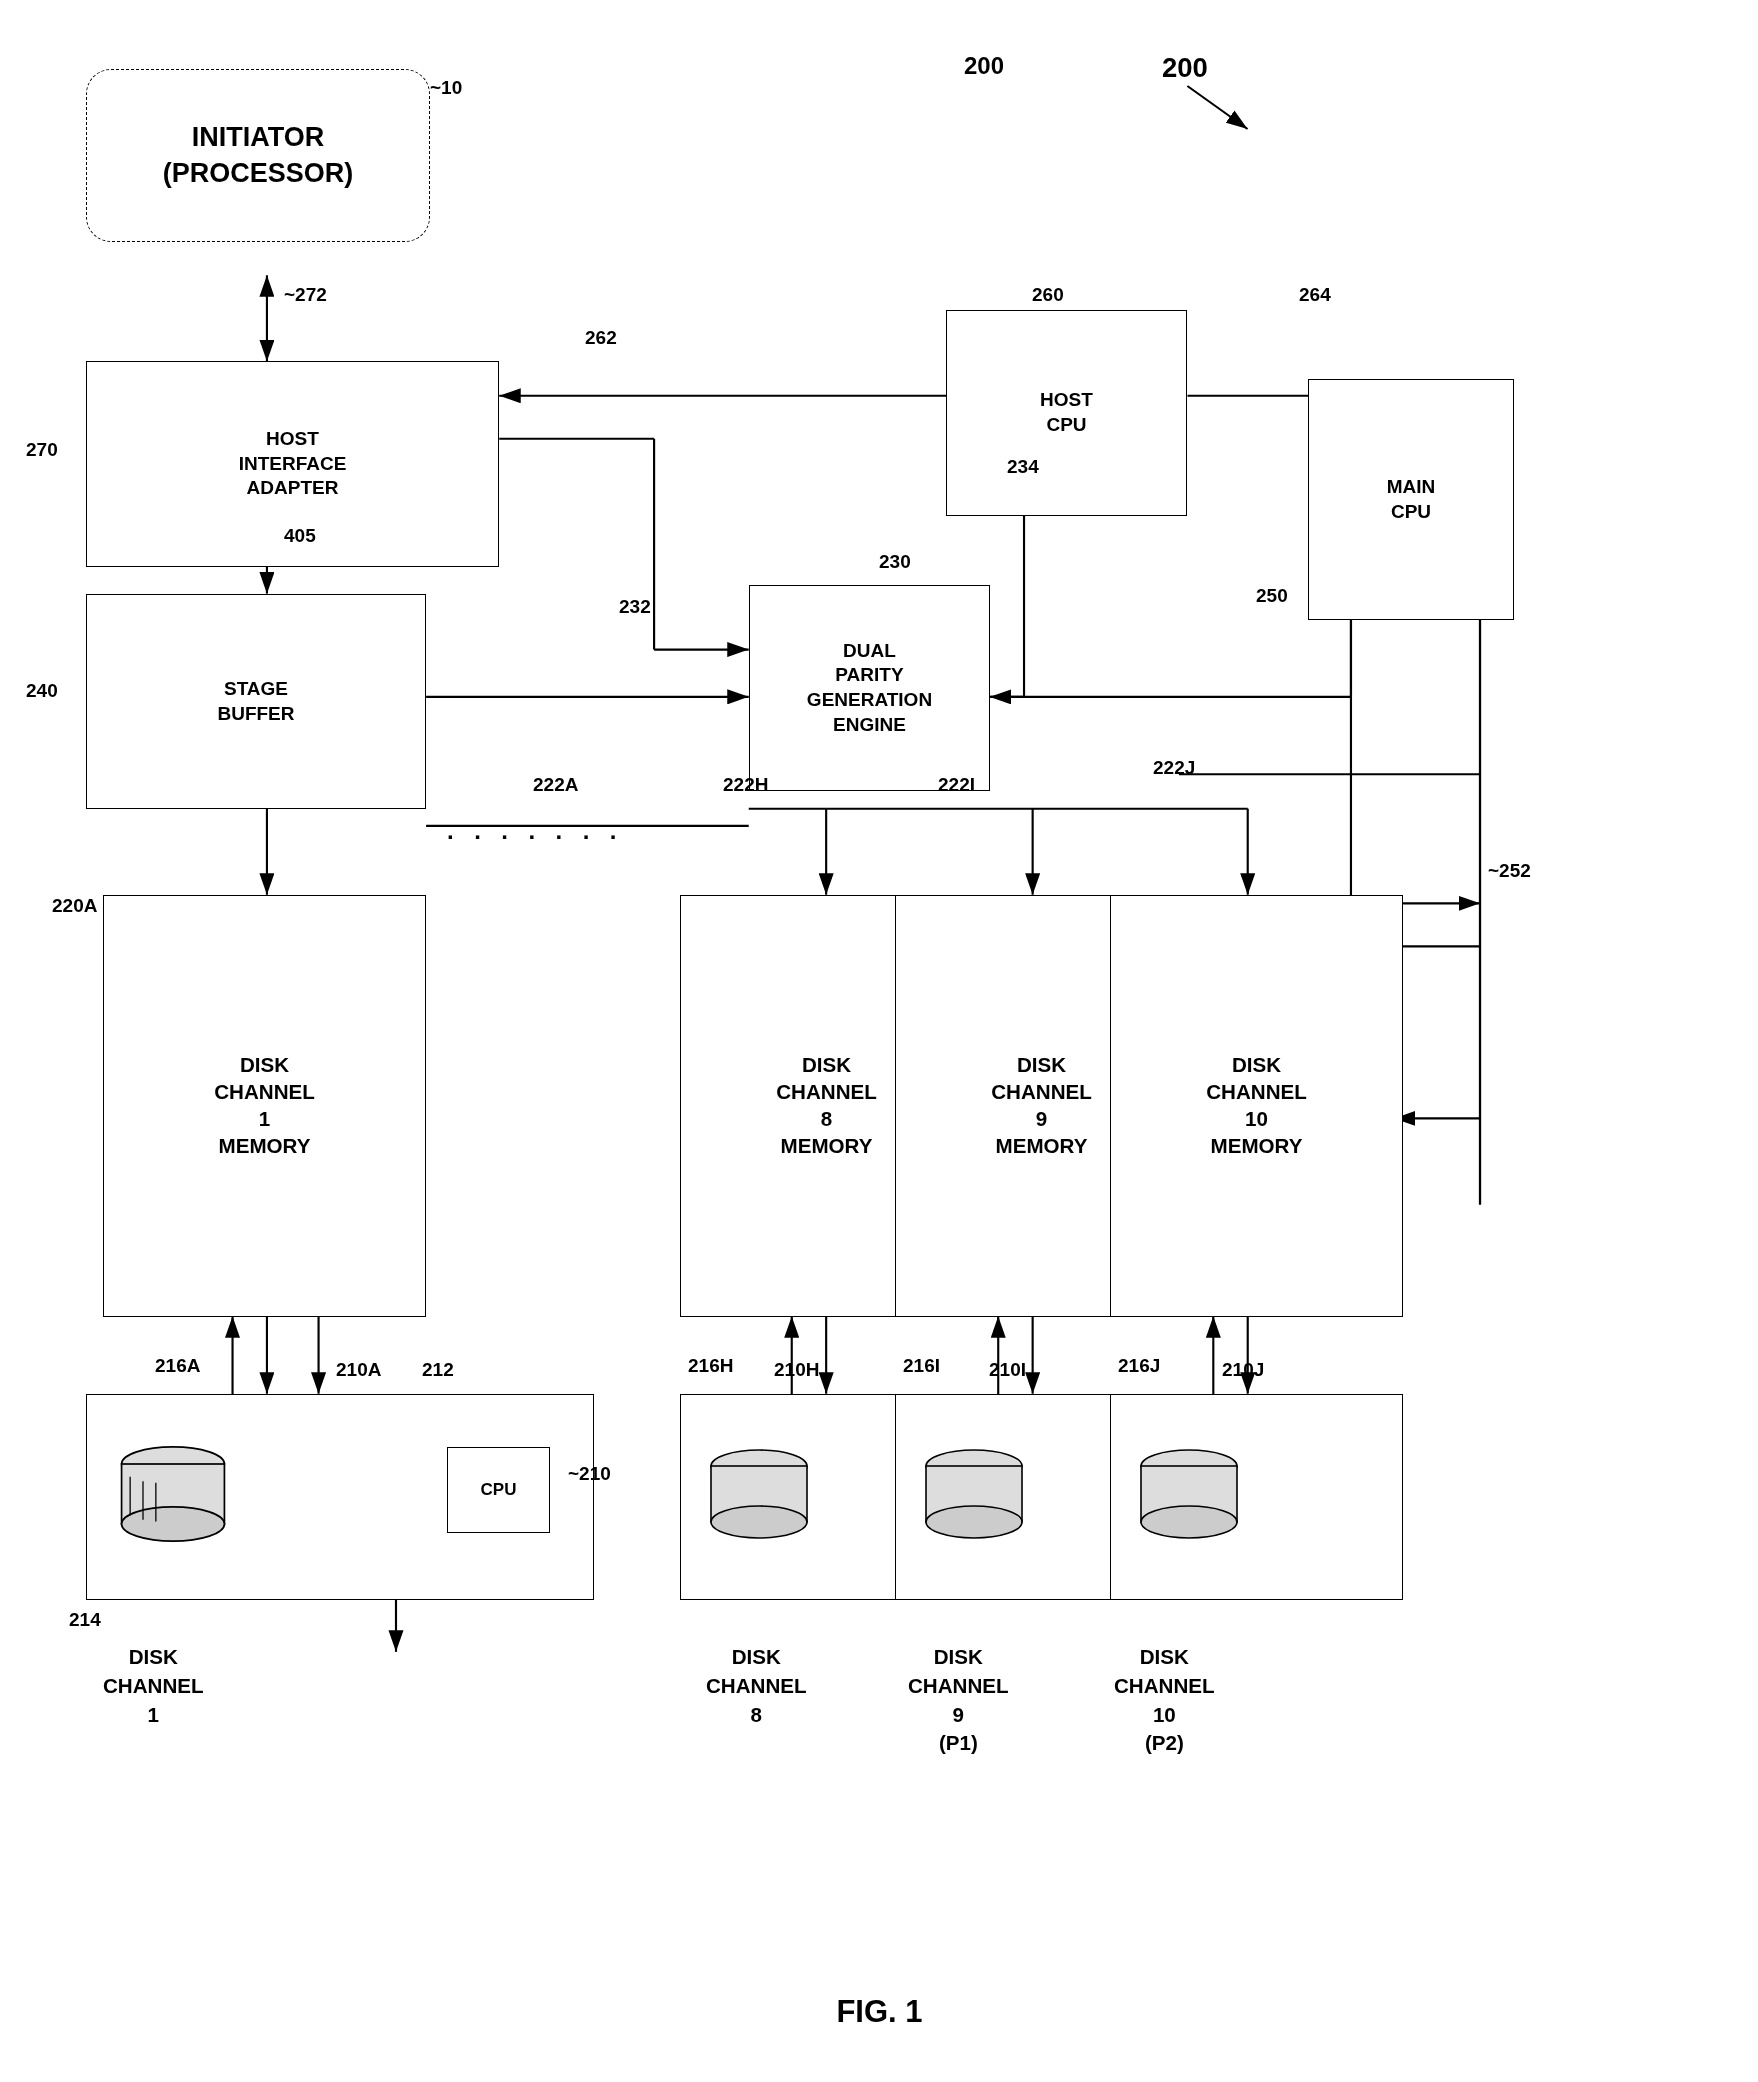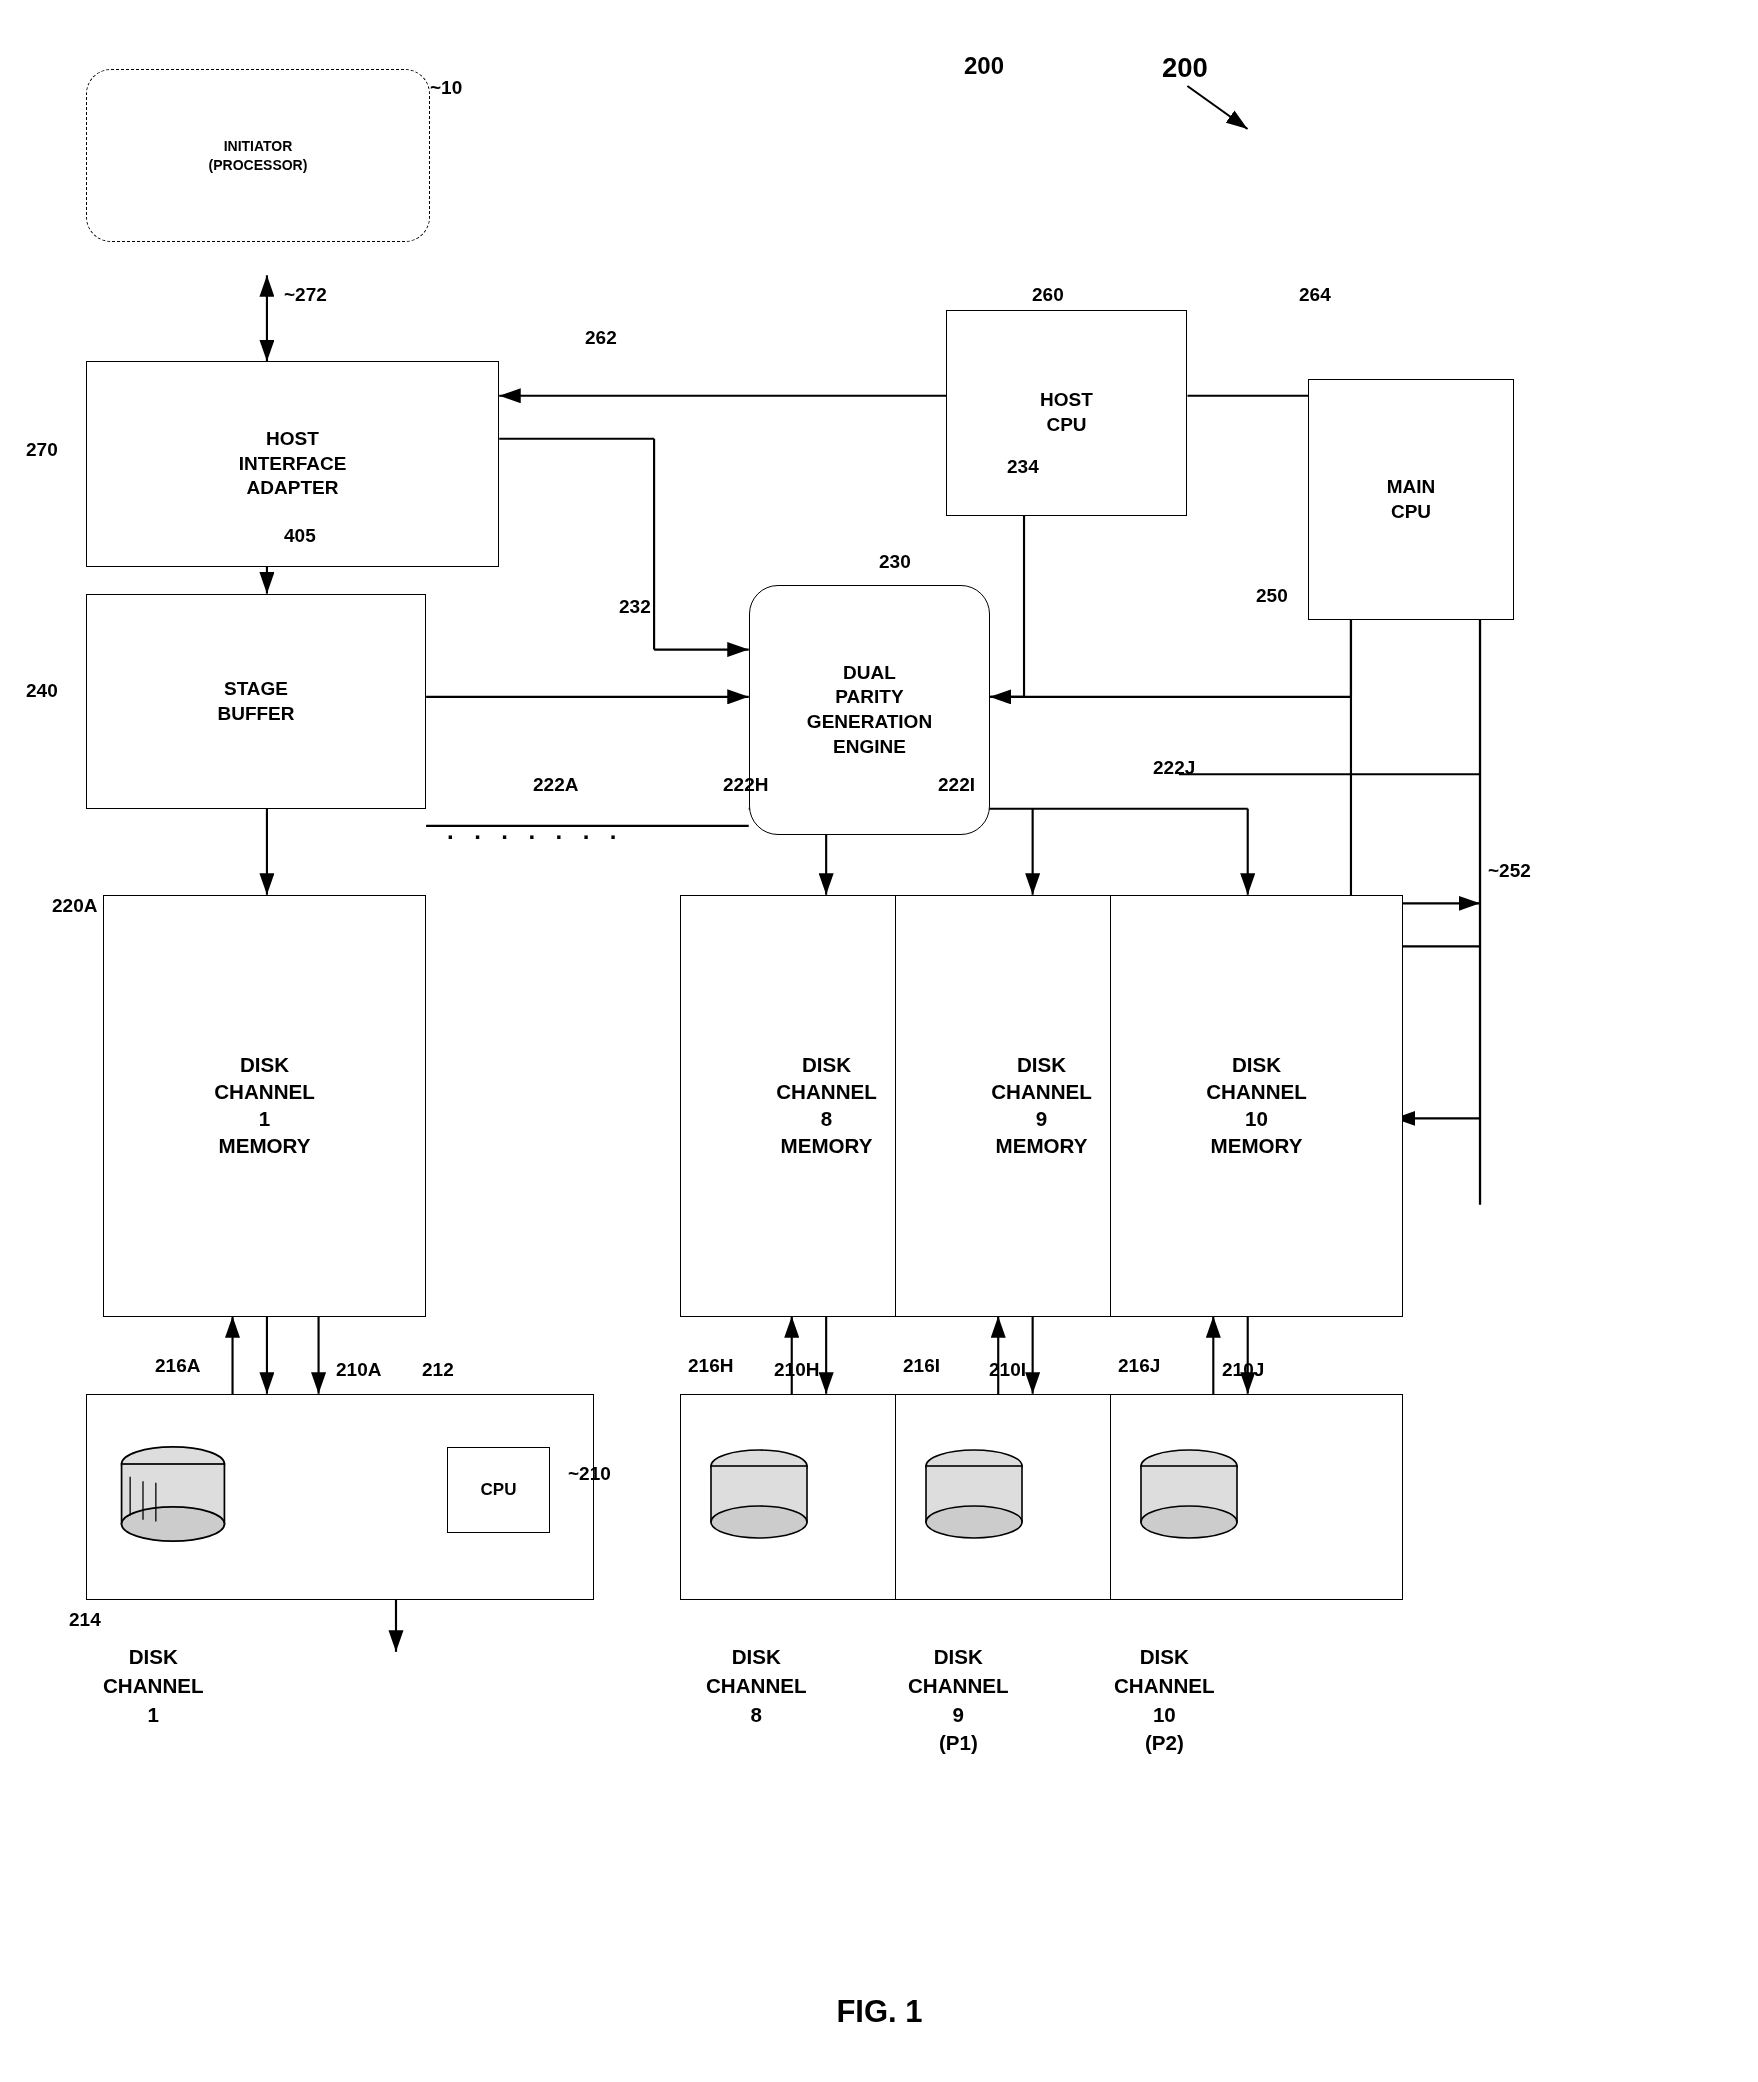--- a/index.html
+++ b/index.html
@@ -132,21 +132,21 @@
     <line x1="1720" y1="1100" x2="1370" y2="1100" stroke="#000" stroke-width="2.5" marker-end="url(#arrowhead)"></line>
     <line x1="1720" y1="900" x2="1370" y2="900" stroke="#000" stroke-width="2.5"></line>
 
     <line x1="490" y1="1780" x2="430" y2="1780" stroke="#000" stroke-width="2.5" marker-end="url(#arrowhead)"></line>
 
     <line x1="460" y1="1850" x2="460" y2="1920" stroke="#000" stroke-width="2.5" marker-end="url(#arrowhead)"></line>
   </svg>
 
   <div class="label" style="top:52px; left:964px; font-size:24px;">200</div>
 
-  <div class="box dashed" style="top:69px; left:86px; width:344px; height:173px; font-size:14px;border-radius:25px;">
+  <div class="box dashed" style="top:69px; left:86px; width:344px; height:173px; font-size:27px;border-radius:25px;">
     <span>INITIATOR<br>(PROCESSOR)</span>
   </div>
 
   <div class="label" style="top:77px; left:430px;">~10</div>
 
   <div class="label" style="top:284px; left:284px;">~272</div>
 
   <div class="box" style="top:361px; left:86px; width:413px; height:206px;">
     <span>HOST<br>INTERFACE<br>ADAPTER</span>
   </div>
@@ -158,21 +158,21 @@
   <div class="label" style="top:525px; left:284px;">405</div>
 
   <div class="box" style="top:594px; left:86px; width:340px; height:215px;">
     <span>STAGE<br>BUFFER</span>
   </div>
 
   <div class="label" style="top:680px; left:26px;">240</div>
 
   <div class="label" style="top:576px; left:619px;margin-top:20px;">232</div>
 
-  <div class="box" style="top:585px; left:749px; width:241px; height:250px; font-size:19px;border-radius:29px;">
+  <div class="box" style="top:585px; left:749px; width:241px; height:206px; font-size:19px;">
     <span>DUAL<br>PARITY<br>GENERATION<br>ENGINE</span>
   </div>
 
   <div class="label" style="top:551px; left:843px;margin-left:36px;">230</div>
 
   <div class="box" style="top:310px; left:946px; width:241px; height:206px;">
     <span>HOST<br>CPU</span>
   </div>
 
   <div class="label" style="top:284px; left:1032px;">260</div>

